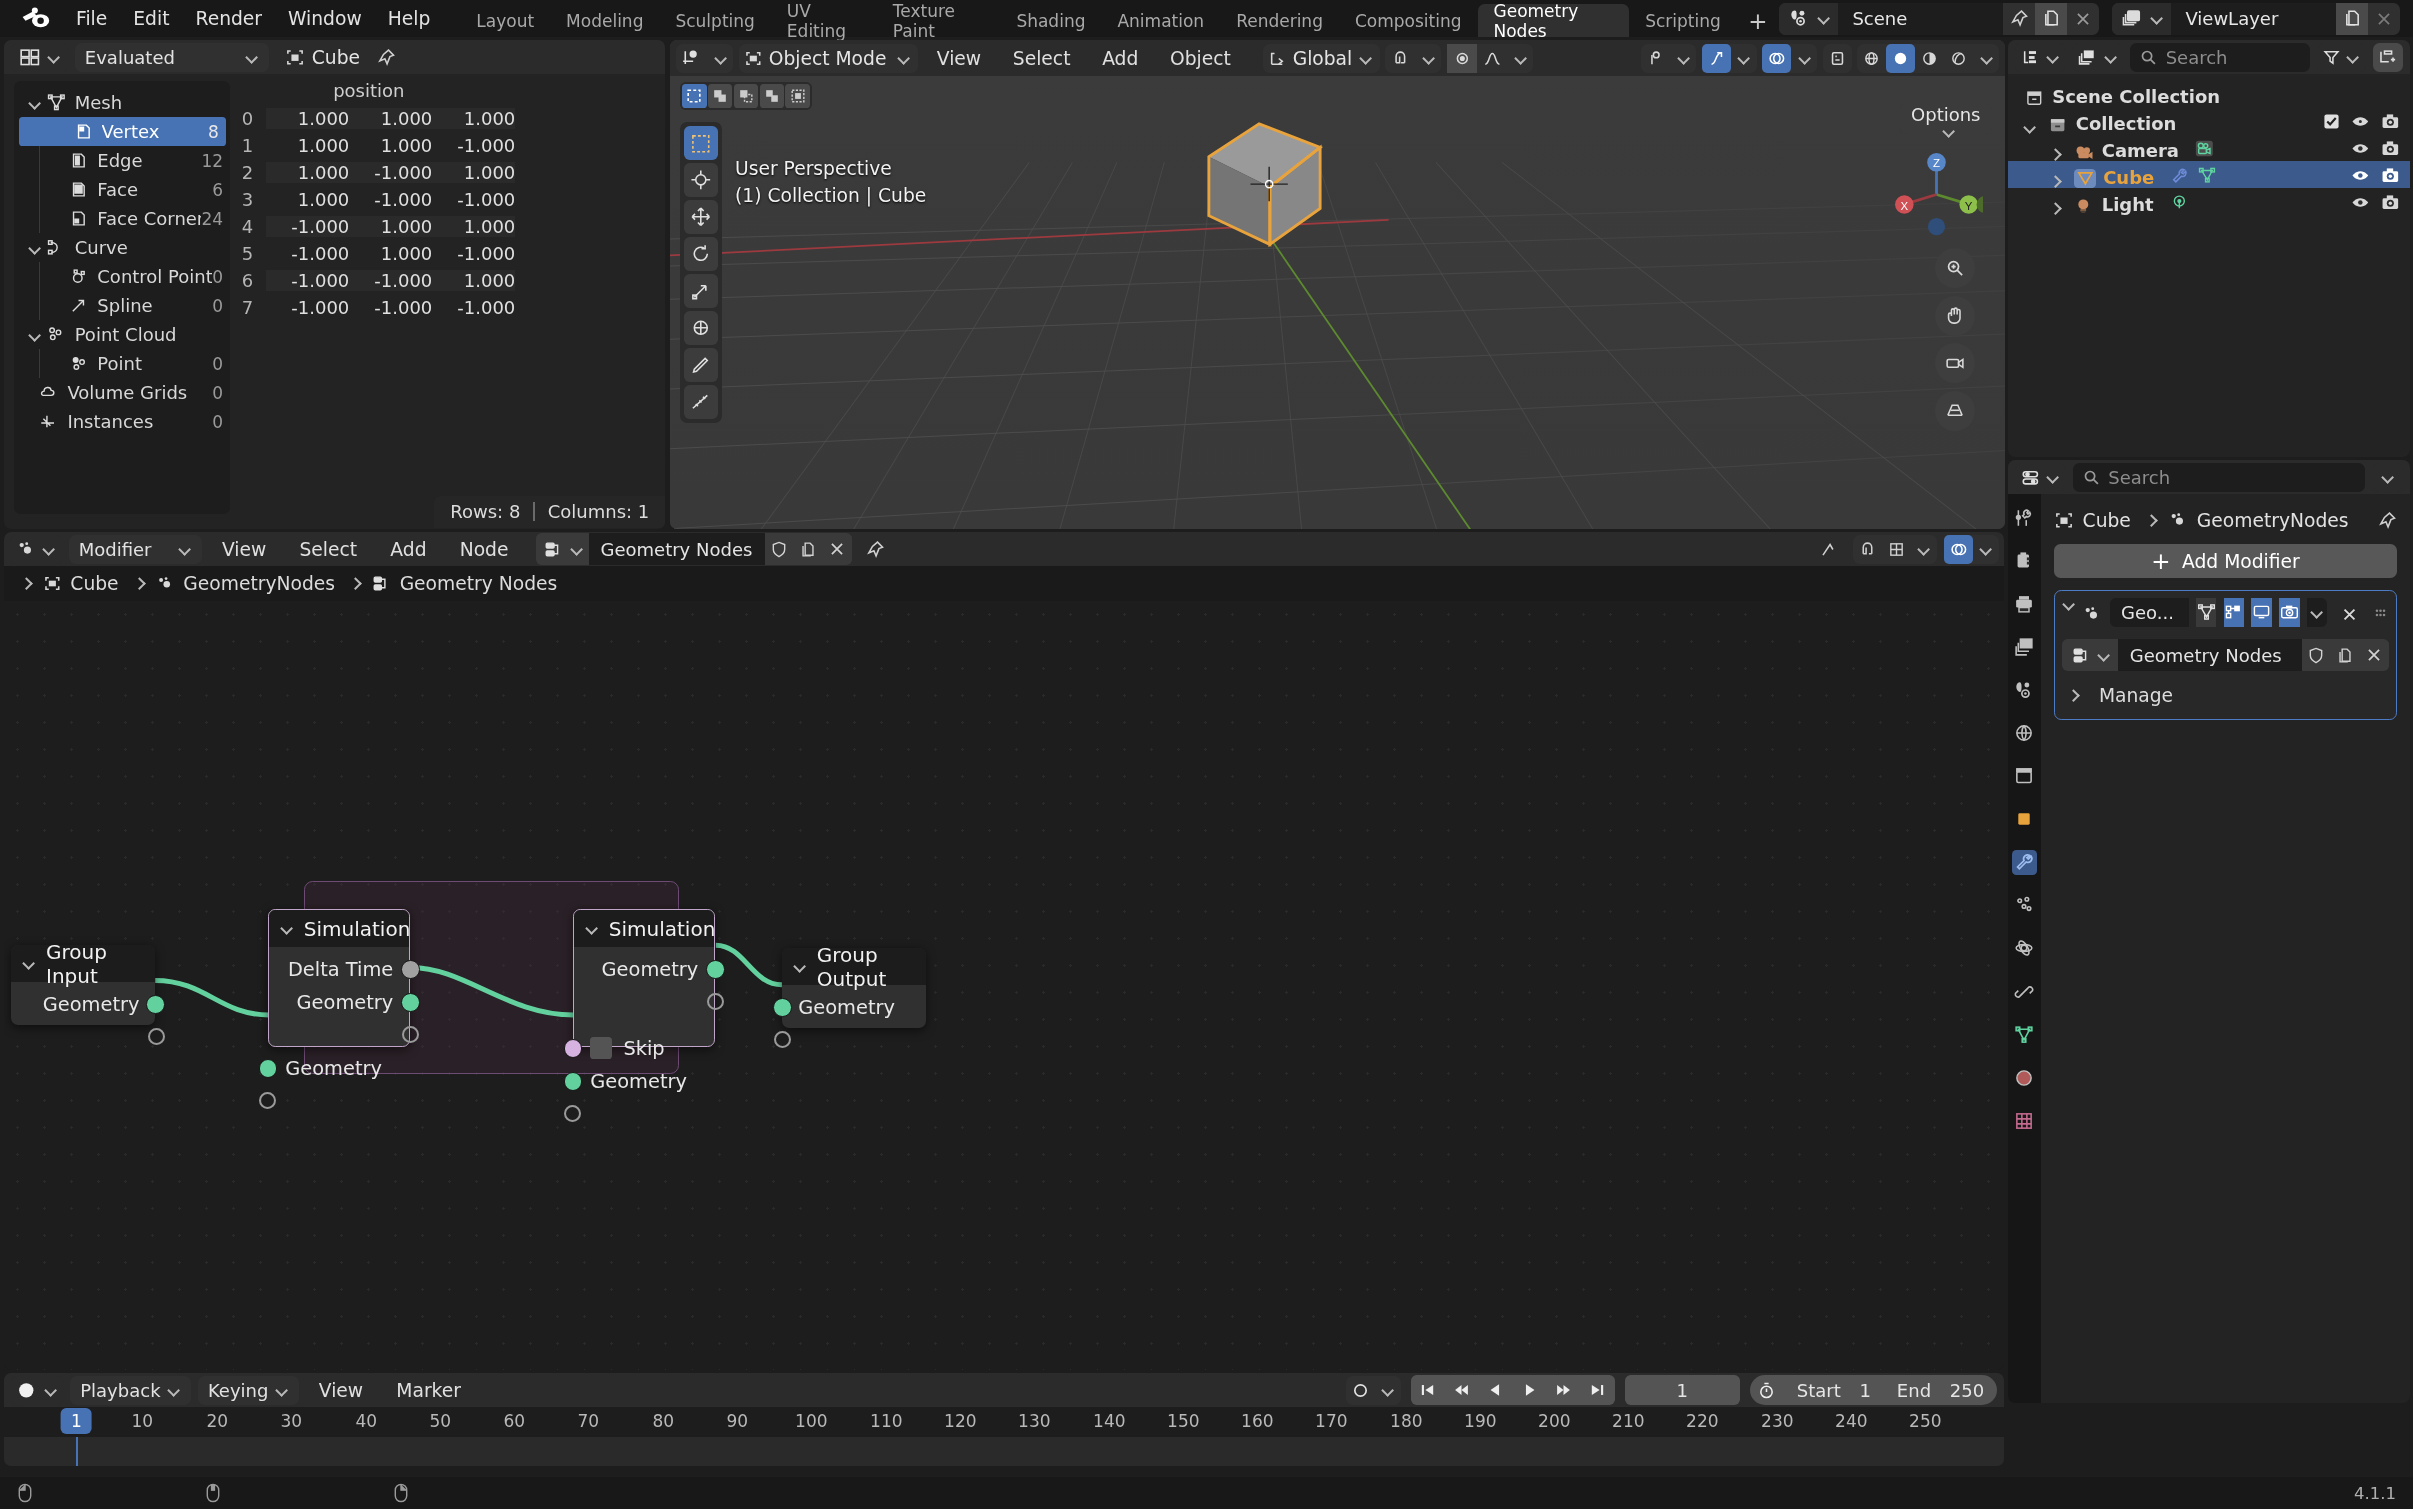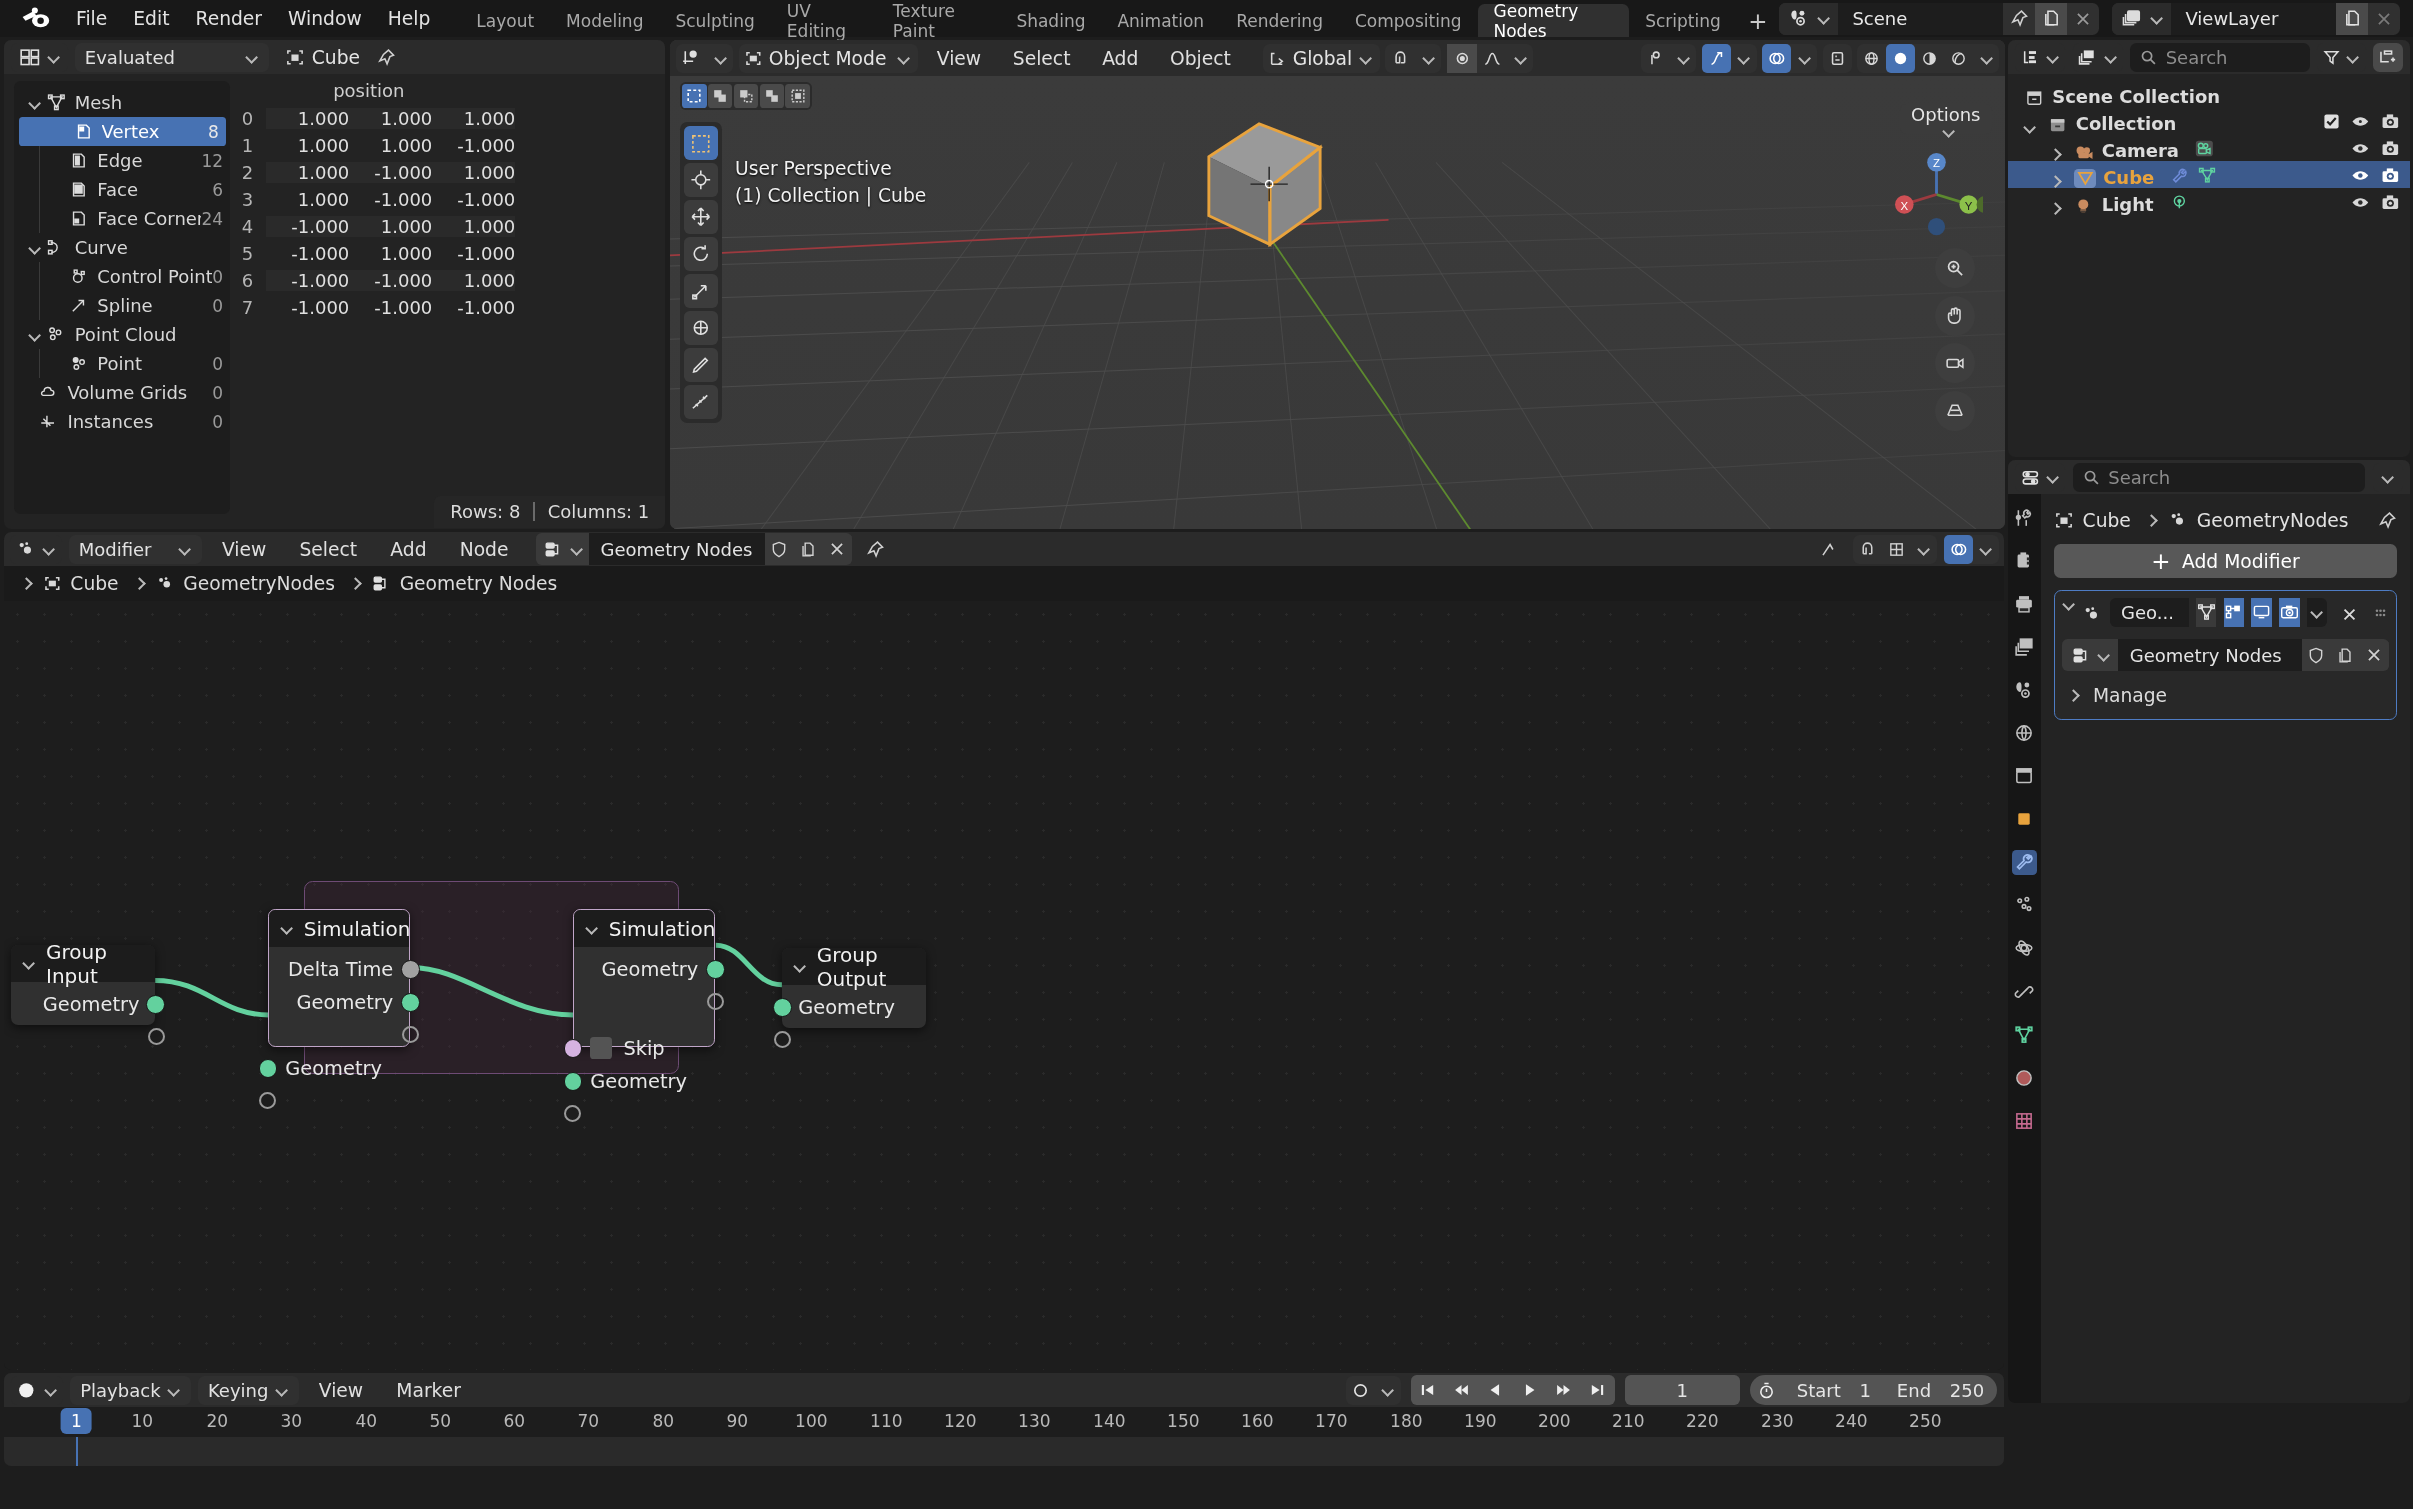--- a/index.html
+++ b/index.html
@@ -130,21 +130,21 @@
              padding:7.2px;}
   .modrow { display:flex; gap:7.2px; height:33px; }
   .modname { background:#1d1d1d; border-radius:5.7px 0 0 5.7px; padding:0 11.5px; height:29px;
              display:flex; align-items:center; font-size:18px; color:#e5e5e5;}
   .mb { width:29px;height:29px;display:flex;align-items:center;justify-content:center;background:#3a3a3a;}
   .mb.on { background:#4772b3; }
   .ndfield { display:flex; align-items:center; background:#3a3a3a; border-radius:5.7px;
              height:32px; margin-top:8.6px; overflow:hidden;}
   .ndfield .nv { background:#1d1d1d; flex:1; height:32px; display:flex; align-items:center;
                  padding:0 11.5px; font-size:18px;}
-  .manage { display:flex; align-items:center; gap:12px; height:33px; margin-top:7.2px;
+  .manage { display:flex; align-items:center; gap:18px; height:33px; margin-top:7.2px;
             font-size:18.7px; color:#dcdcdc; padding-left:5.7px;}
 
   
   #nodeed { left:4.3px; top:532px; width:2000px; height:838px; background:#1a1a1a;}
   #nehdr { height:34px; background:#2b2b2b; display:flex; align-items:center; padding:0 5.7px; gap:7.2px;}
   #nebread { position:absolute; left:0; top:34px; height:34px; display:flex; align-items:center;
              gap:8.6px; padding-left:10px; font-size:18.7px; color:#dcdcdc;}
   #necanvas { position:absolute; left:0; top:69px; right:0; bottom:0;
               background-color:#1d1d1d;
               background-image:radial-gradient(#2a2a2a 1.4px, transparent 1.4px);
@@ -1571,15 +1571,36 @@
       <span class="tick" style="left:1698px">220</span>
       <span class="tick" style="left:1773px">230</span>
       <span class="tick" style="left:1847px">240</span>
       <span class="tick" style="left:1921px">250</span>
     </div>
     <div id="tlbody">
       <div class="playhead" style="left:72px"></div>
     </div>
   </div>
 
+  <div id="statusbar">
+    <span class="ico">
+      <svg width="16" height="20" viewBox="0 0 22 28" fill="none" stroke="#9a9a9a" stroke-width="2">
+          <rect x="3" y="2" width="16" height="24" rx="8"></rect>
+          <path d="M3 10h8V2" fill="#9a9a9a"></path>
+        </svg>
+      </span>
+    <span class="ico" style="margin-left:122px">
+      <svg width="16" height="20" viewBox="0 0 22 28" fill="none" stroke="#9a9a9a" stroke-width="2">
+          <rect x="3" y="2" width="16" height="24" rx="8"></rect>
+          <rect x="9" y="3" width="4" height="7" fill="#9a9a9a"></rect>
+        </svg>
+      </span>
+    <span class="ico" style="margin-left:122px">
+      <svg width="16" height="20" viewBox="0 0 22 28" fill="none" stroke="#9a9a9a" stroke-width="2">
+          <rect x="3" y="2" width="16" height="24" rx="8"></rect>
+          <path d="M19 10h-8V2" fill="#9a9a9a"></path>
+        </svg>
+      </span>
+    <span class="ver">4.1.1</span>
+  </div>
 
 </div>
 
 
 </body></html>

